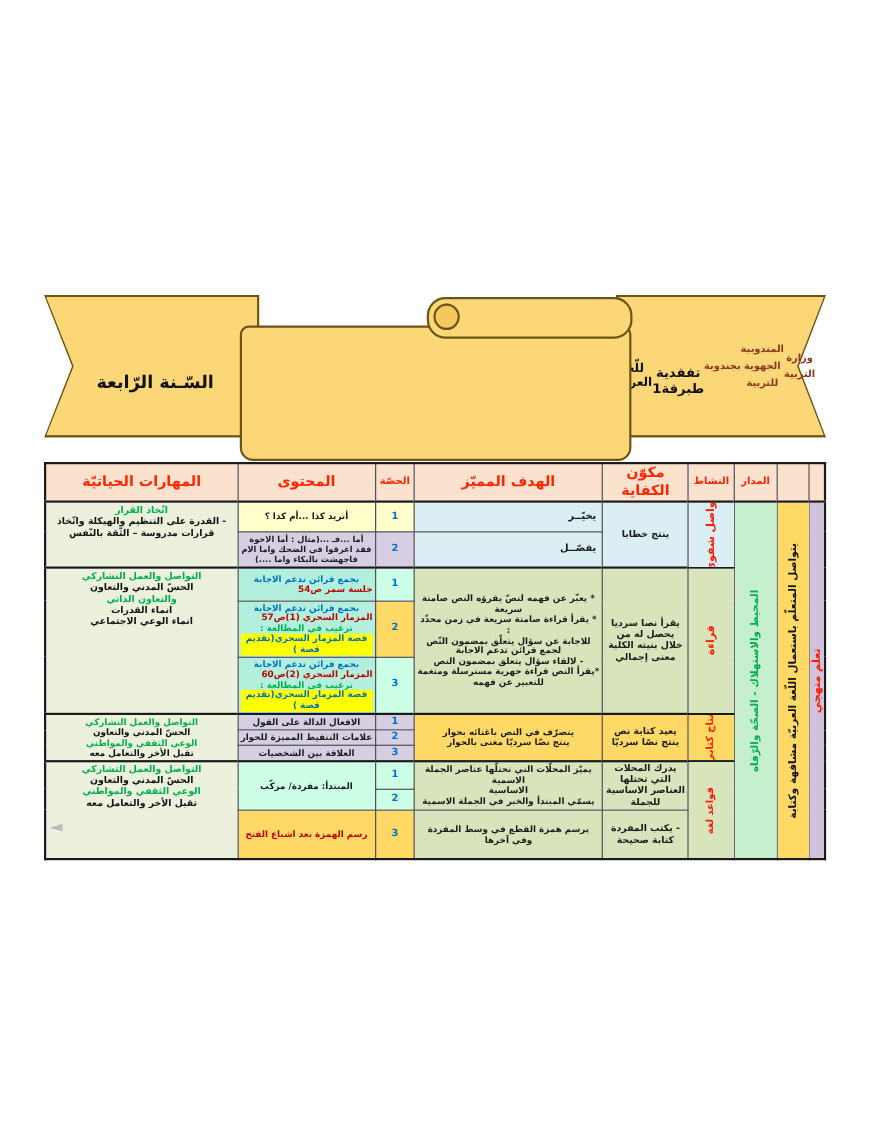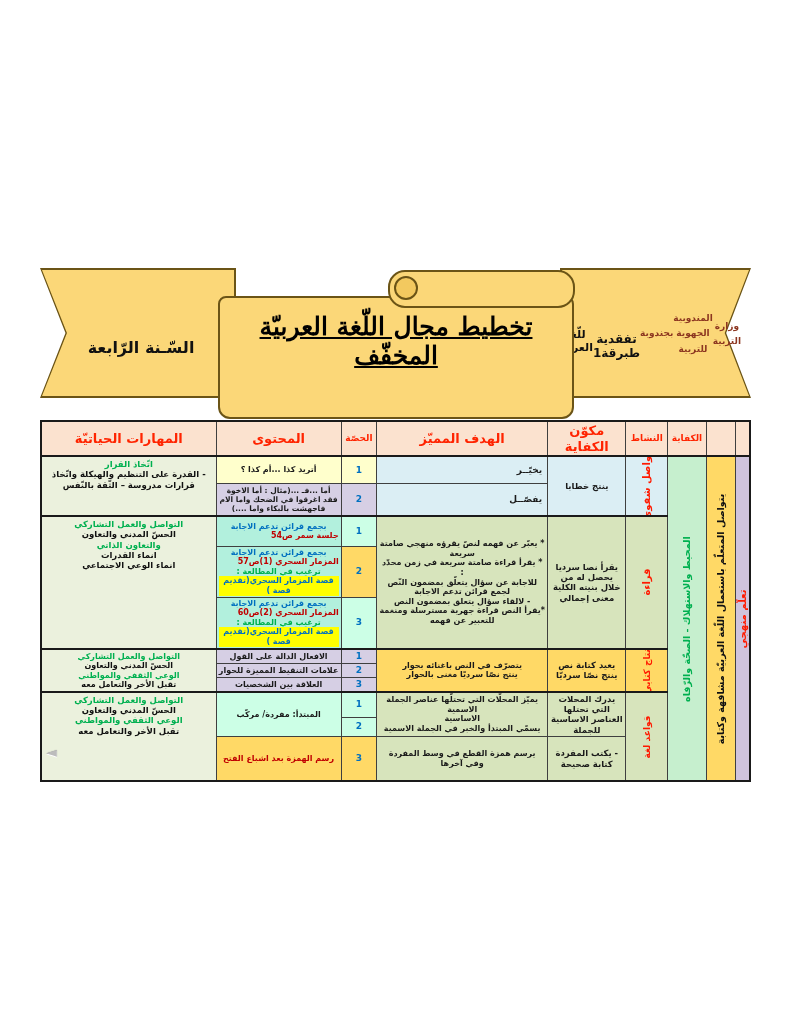--- a/index.html
+++ b/index.html
@@ -107,42 +107,41 @@
   </div>
 
   <div class="ribbon ribbon-left">
     <div class="shape"></div>
     <div class="fill"></div>
   </div>
   <div class="year-text">السّـنة الرّابعة</div>
 
   <div class="scroll-roll"></div>
   <div class="scroll-body">
-    <div class="scroll-title">تخطيط مجال اللّغة العربيّة المخفّف</div>
   </div>
 
   <div class="tbl-wrap">
   <table>
     <colgroup>
       <col style="width:14px">
           <col style="width:29px">
           <col style="width:38px">
       <col style="width:41px">
           <col style="width:77px">
           <col style="width:168px">
       <col style="width:35px">
           <col style="width:123px">
           <col style="width:172px">
     </colgroup>
 
     <tbody>
           <tr class="hdr">
       <td></td>
       <td></td>
-      <td class="small-h">الكفاية</td>
+      <td class="small-h">المدار</td>
       <td class="small-h">النشاط</td>
       <td>مكوّن الكفاية</td>
       <td>الهدف المميّز</td>
       <td class="small-h">الحصّة</td>
       <td>المحتوى</td>
       <td>المهارات الحياتيّة</td>
     </tr>
 
     <tr class="r1">
       <td rowspan="11" class="vcell c-menheji">
@@ -172,21 +171,21 @@
       <td class="c-lav num">2</td>
       <td class="c-lav cnt-sm">أما ...فـ ...(مثال : أما الاخوة فقد اغرقوا في الضحك واما الام فاجهشت بالبكاء واما ....)</td>
     </tr>
 
     <tr class="r3">
       <td rowspan="3" class="vcell c-olive tt">
         <div class="vtext vred">قراءة</div>
       </td>
       <td rowspan="3" class="c-olive mok tt">يقرأ نصا سرديا يحصل له من خلال بنيته الكلية معنى إجمالي</td>
       <td rowspan="3" class="c-olive had tt">
-        <span class="ln">* يعبّر عن فهمه لنصّ يقرؤه منهجي صامتة سريعة</span>
+        <span class="ln">* يعبّر عن فهمه لنصّ يقرؤه النص صامتة سريعة</span>
         <span class="ln">* يقرأ قراءة صامتة سريعة في زمن محدّد :</span>
         <span class="ln">للاجابة عن سؤال يتعلّق بمضمون النّص</span>
         <span class="ln">لجمع قرائن تدعم الاجابة</span>
         <span class="ln">- لالقاء سؤال يتعلق بمضمون النص</span>
         <span class="ln">*يقرأ النص قراءة جهرية مسترسلة ومنغمة</span>
         <span class="ln">للتعبير عن فهمه</span>
       </td>
       <td class="c-mint num tt">1</td>
       <td class="c-aqua cnt tt">
         <span class="ln lb">بجمع قرائن تدعم الاجابة</span>

